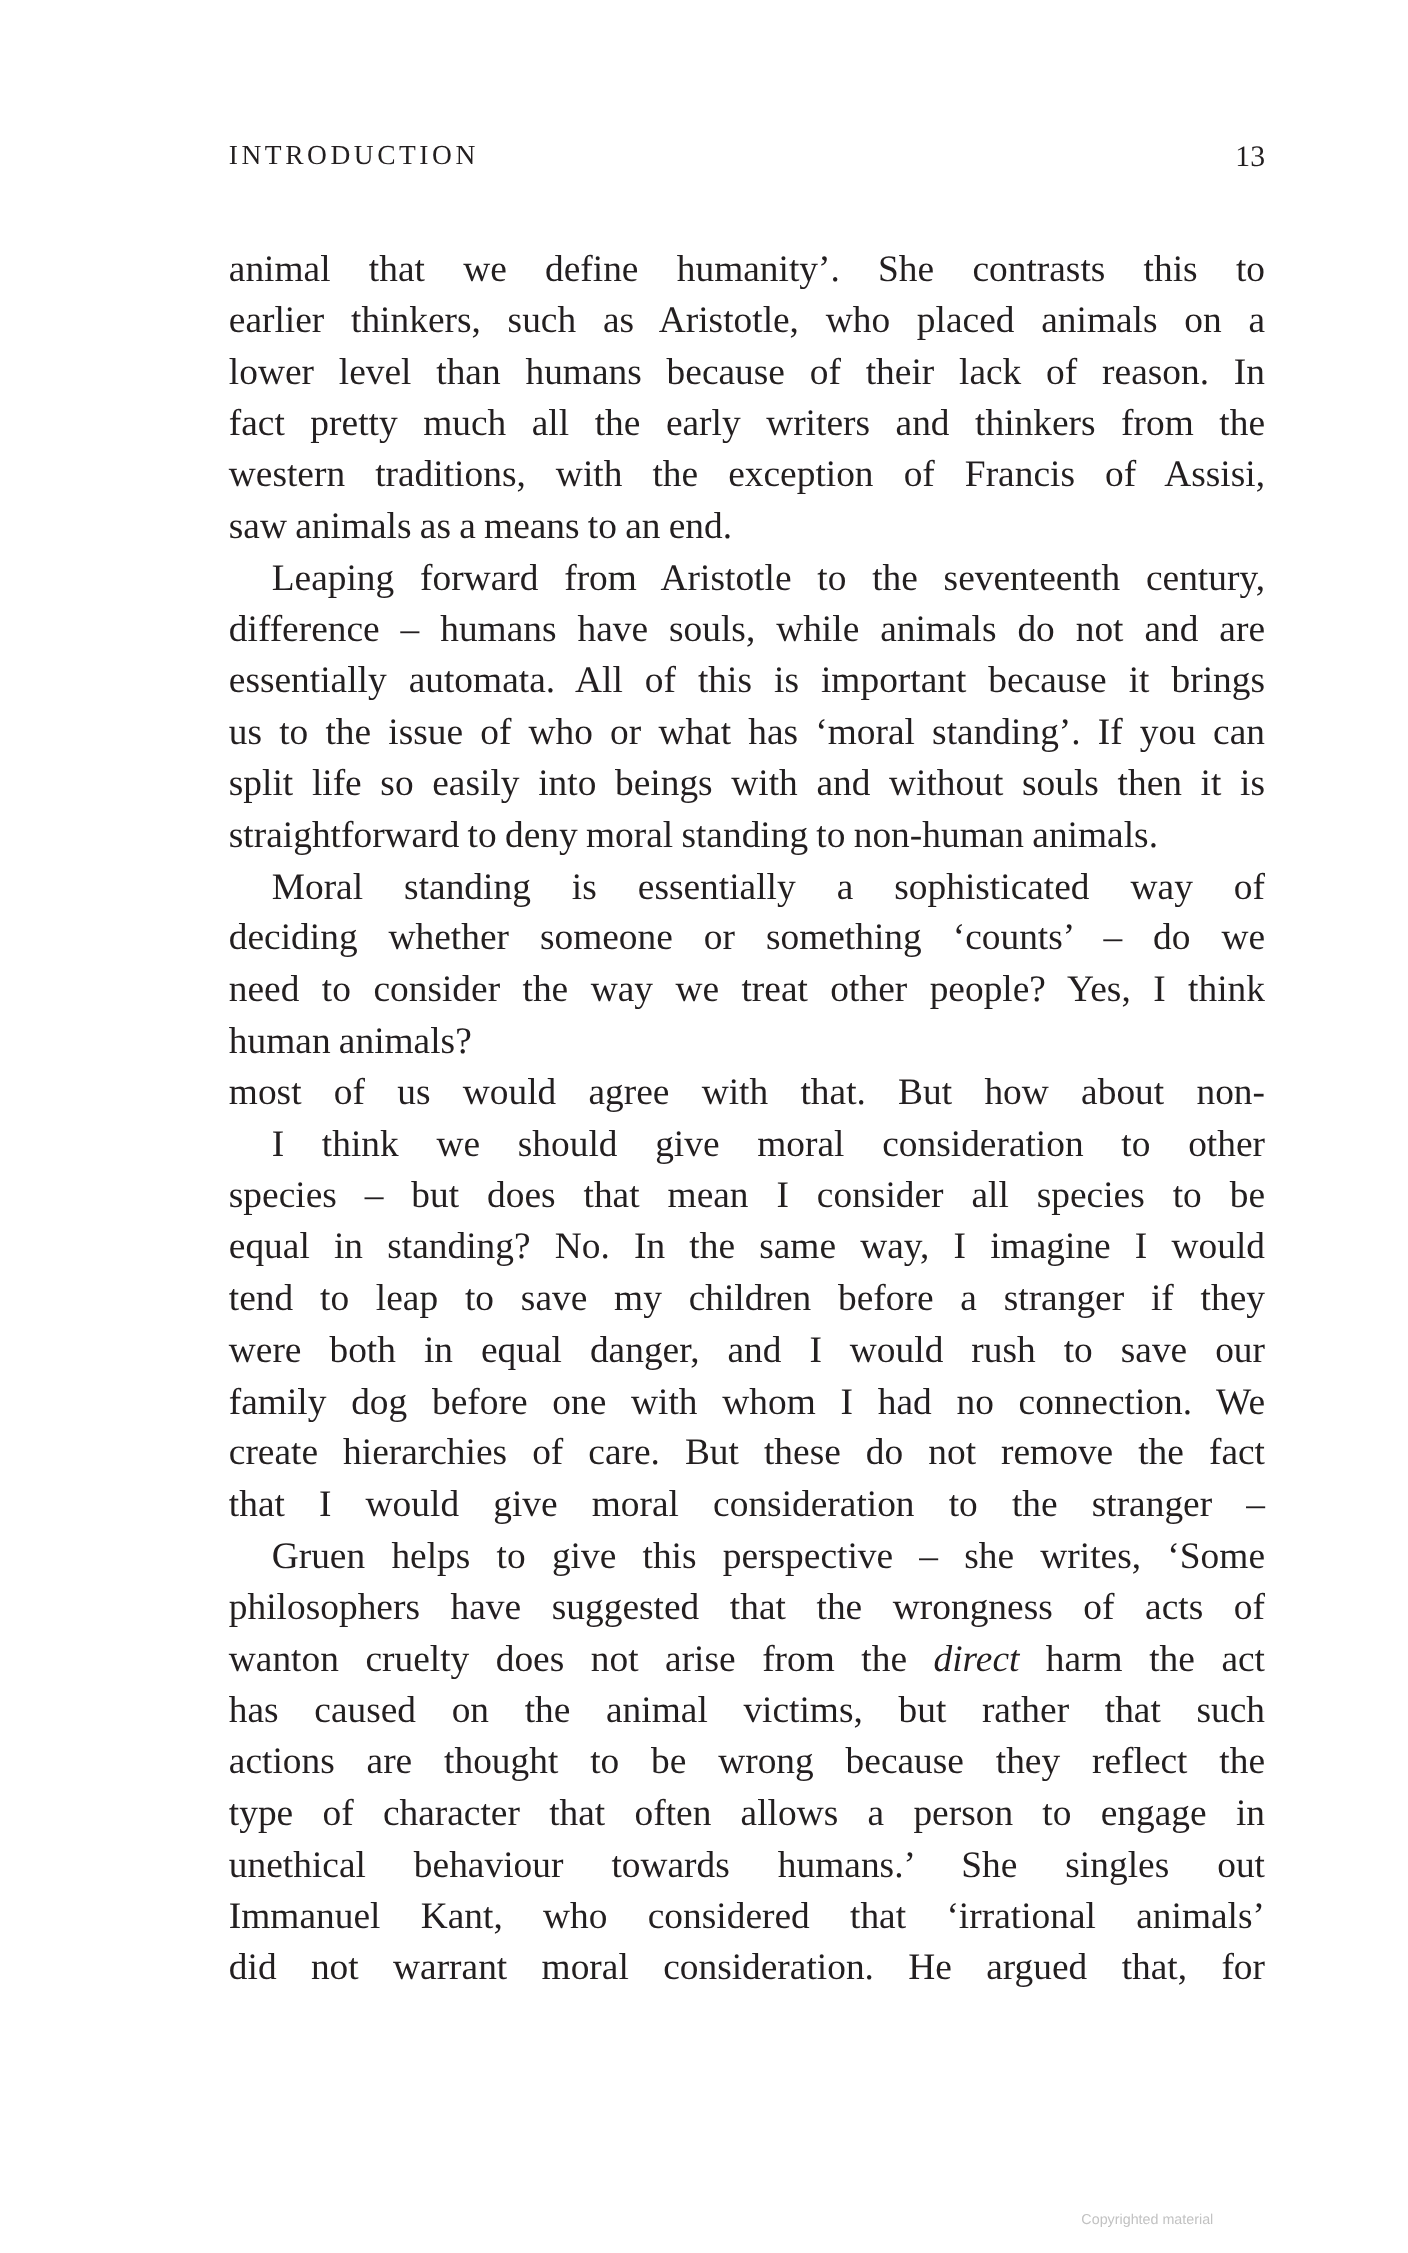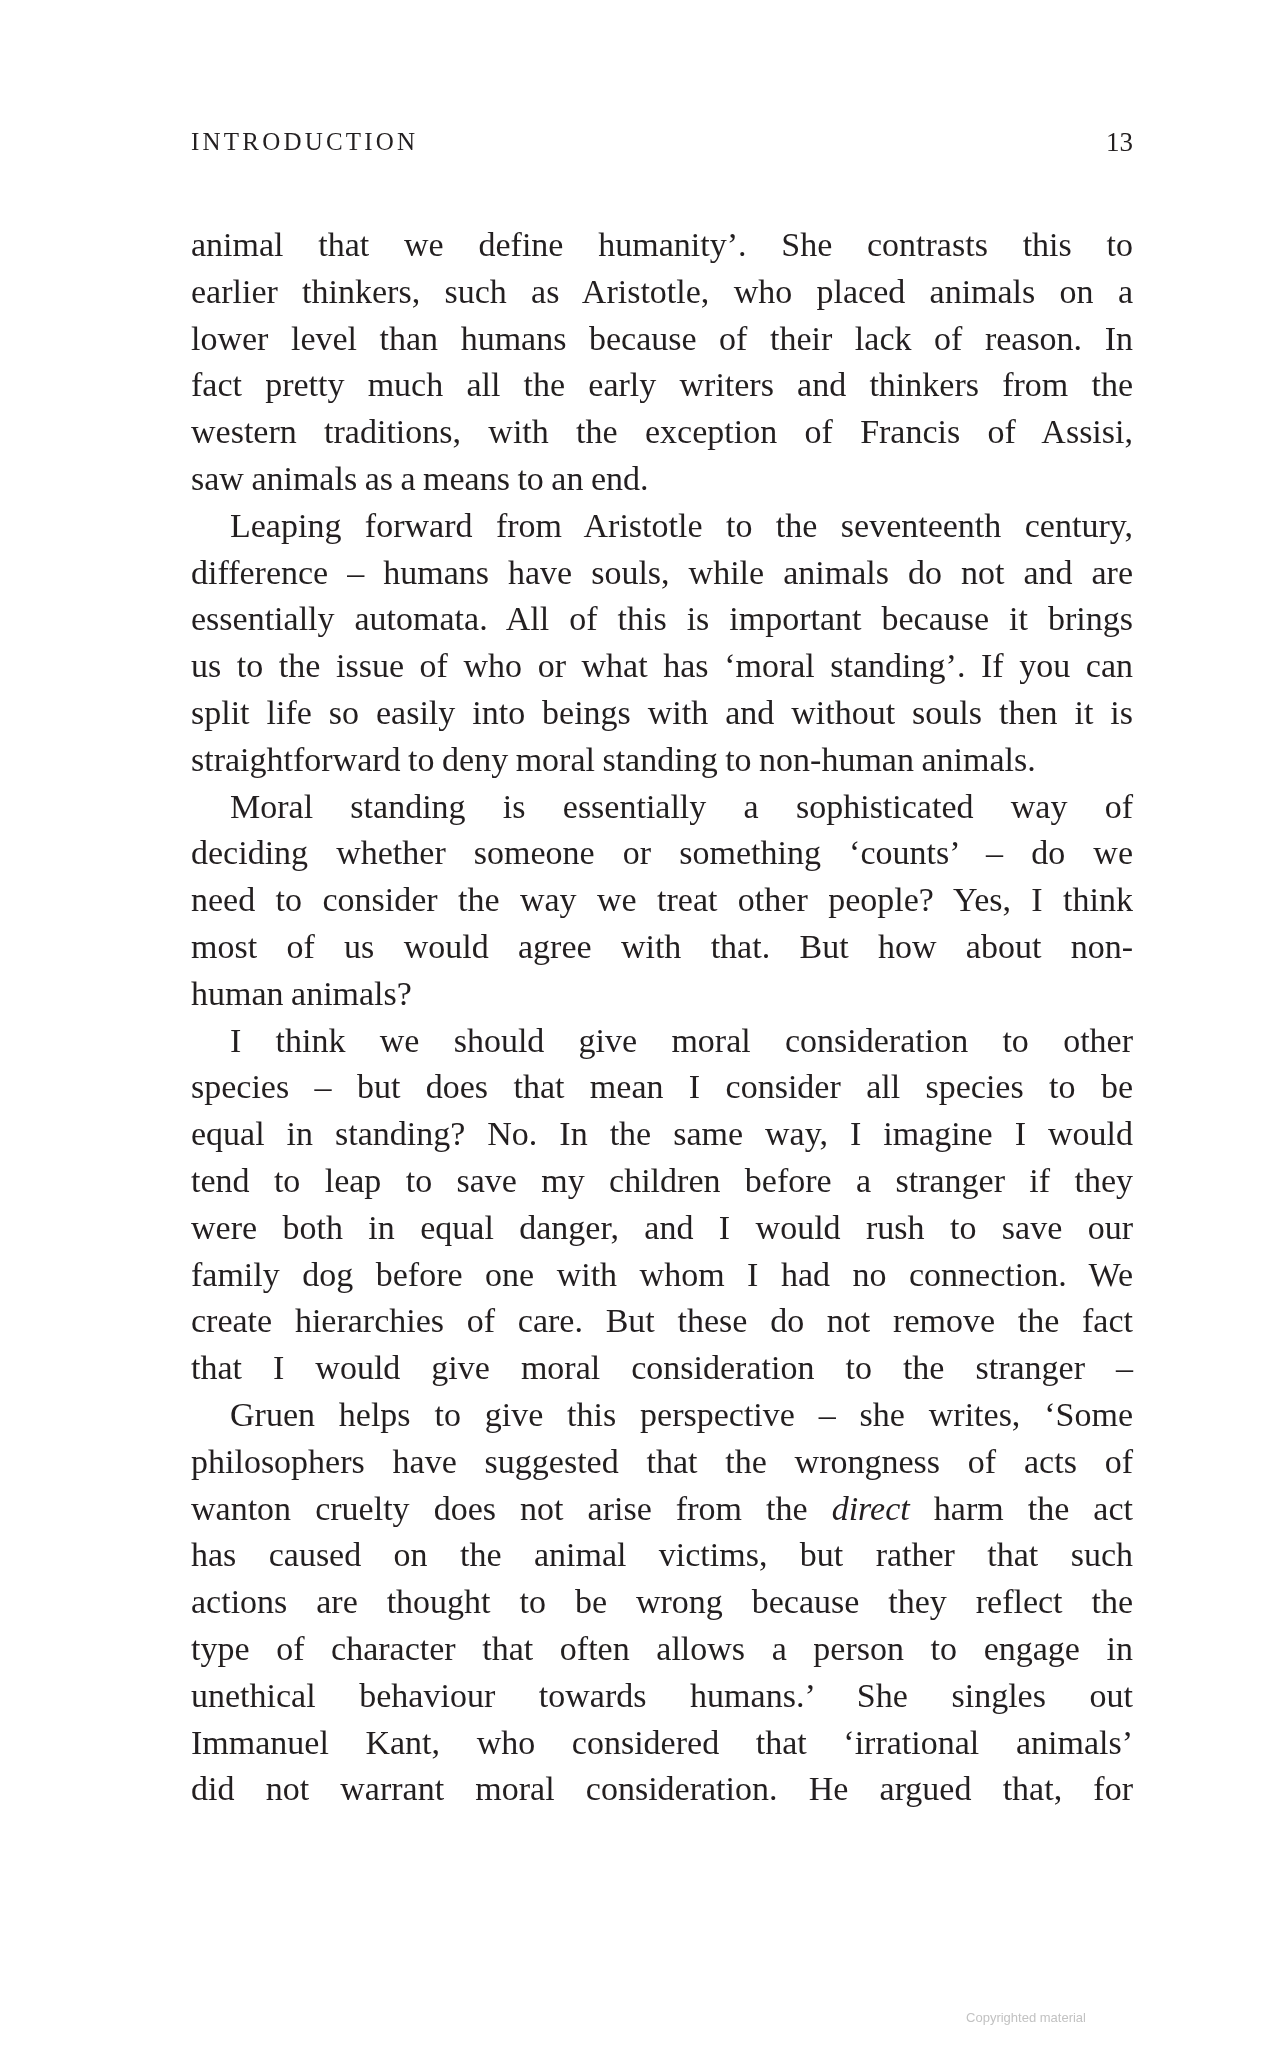--- a/index.html
+++ b/index.html
@@ -10,21 +10,21 @@
     body {
       width: 1280px;
       height: 2048px;
       position: relative;
       overflow: hidden;
       font-family: "Liberation Serif", "DejaVu Serif", serif;
       color: #231f20;
     }
     .page {
       position: absolute;
-      left: 0; top: 0;
+      left: 17px; top: 0;
       width: 1116px;
       height: 2048px;
     }
     .running-head {
       position: absolute;
       left: 191px;
       top: 124px;
       width: 942px;
       height: 36px;
       font-size: 27px;
@@ -112,22 +112,22 @@
         <div class="line"><span class="inner" style="white-space: normal; display: inline-block;">difference – humans have souls, while animals do not and are</span></div>
         <div class="line"><span class="inner" style="white-space: normal; display: inline-block;">essentially automata. All of this is important because it brings</span></div>
         <div class="line"><span class="inner" style="white-space: normal; display: inline-block;">us to the issue of who or what has ‘moral standing’. If you can</span></div>
         <div class="line"><span class="inner" style="white-space: normal; display: inline-block;">split life so easily into beings with and without souls then it is</span></div>
         <div class="line last"><span class="inner" style="white-space: normal; display: inline-block;">straightforward to deny moral standing to non-human animals.</span></div>
       </div>
       <div>
         <div class="line indent"><span class="inner" style="white-space: normal; display: inline-block;">Moral standing is essentially a sophisticated way of</span></div>
         <div class="line"><span class="inner" style="white-space: normal; display: inline-block;">deciding whether someone or something ‘counts’ – do we</span></div>
         <div class="line"><span class="inner" style="white-space: normal; display: inline-block;">need to consider the way we treat other people? Yes, I think</span></div>
+        <div class="line last"><span class="inner" style="white-space: normal; display: inline-block;">human animals?</span></div>
         <div class="line"><span class="inner" style="white-space: normal; display: inline-block;">most of us would agree with that. But how about non-</span></div>
-        <div class="line last"><span class="inner" style="white-space: normal; display: inline-block;">human animals?</span></div>
       </div>
       <div>
         <div class="line indent"><span class="inner" style="white-space: normal; display: inline-block;">I think we should give moral consideration to other</span></div>
         <div class="line"><span class="inner" style="white-space: normal; display: inline-block;">species – but does that mean I consider all species to be</span></div>
         <div class="line"><span class="inner" style="white-space: normal; display: inline-block;">equal in standing? No. In the same way, I imagine I would</span></div>
         <div class="line"><span class="inner" style="white-space: normal; display: inline-block;">tend to leap to save my children before a stranger if they</span></div>
         <div class="line"><span class="inner" style="white-space: normal; display: inline-block;">were both in equal danger, and I would rush to save our</span></div>
         <div class="line"><span class="inner" style="white-space: normal; display: inline-block;">family dog before one with whom I had no connection. We</span></div>
         <div class="line"><span class="inner" style="white-space: normal; display: inline-block;">create hierarchies of care. But these do not remove the fact</span></div>
         <div class="line"><span class="inner" style="white-space: normal; display: inline-block;">that I would give moral consideration to the stranger –</span></div>

